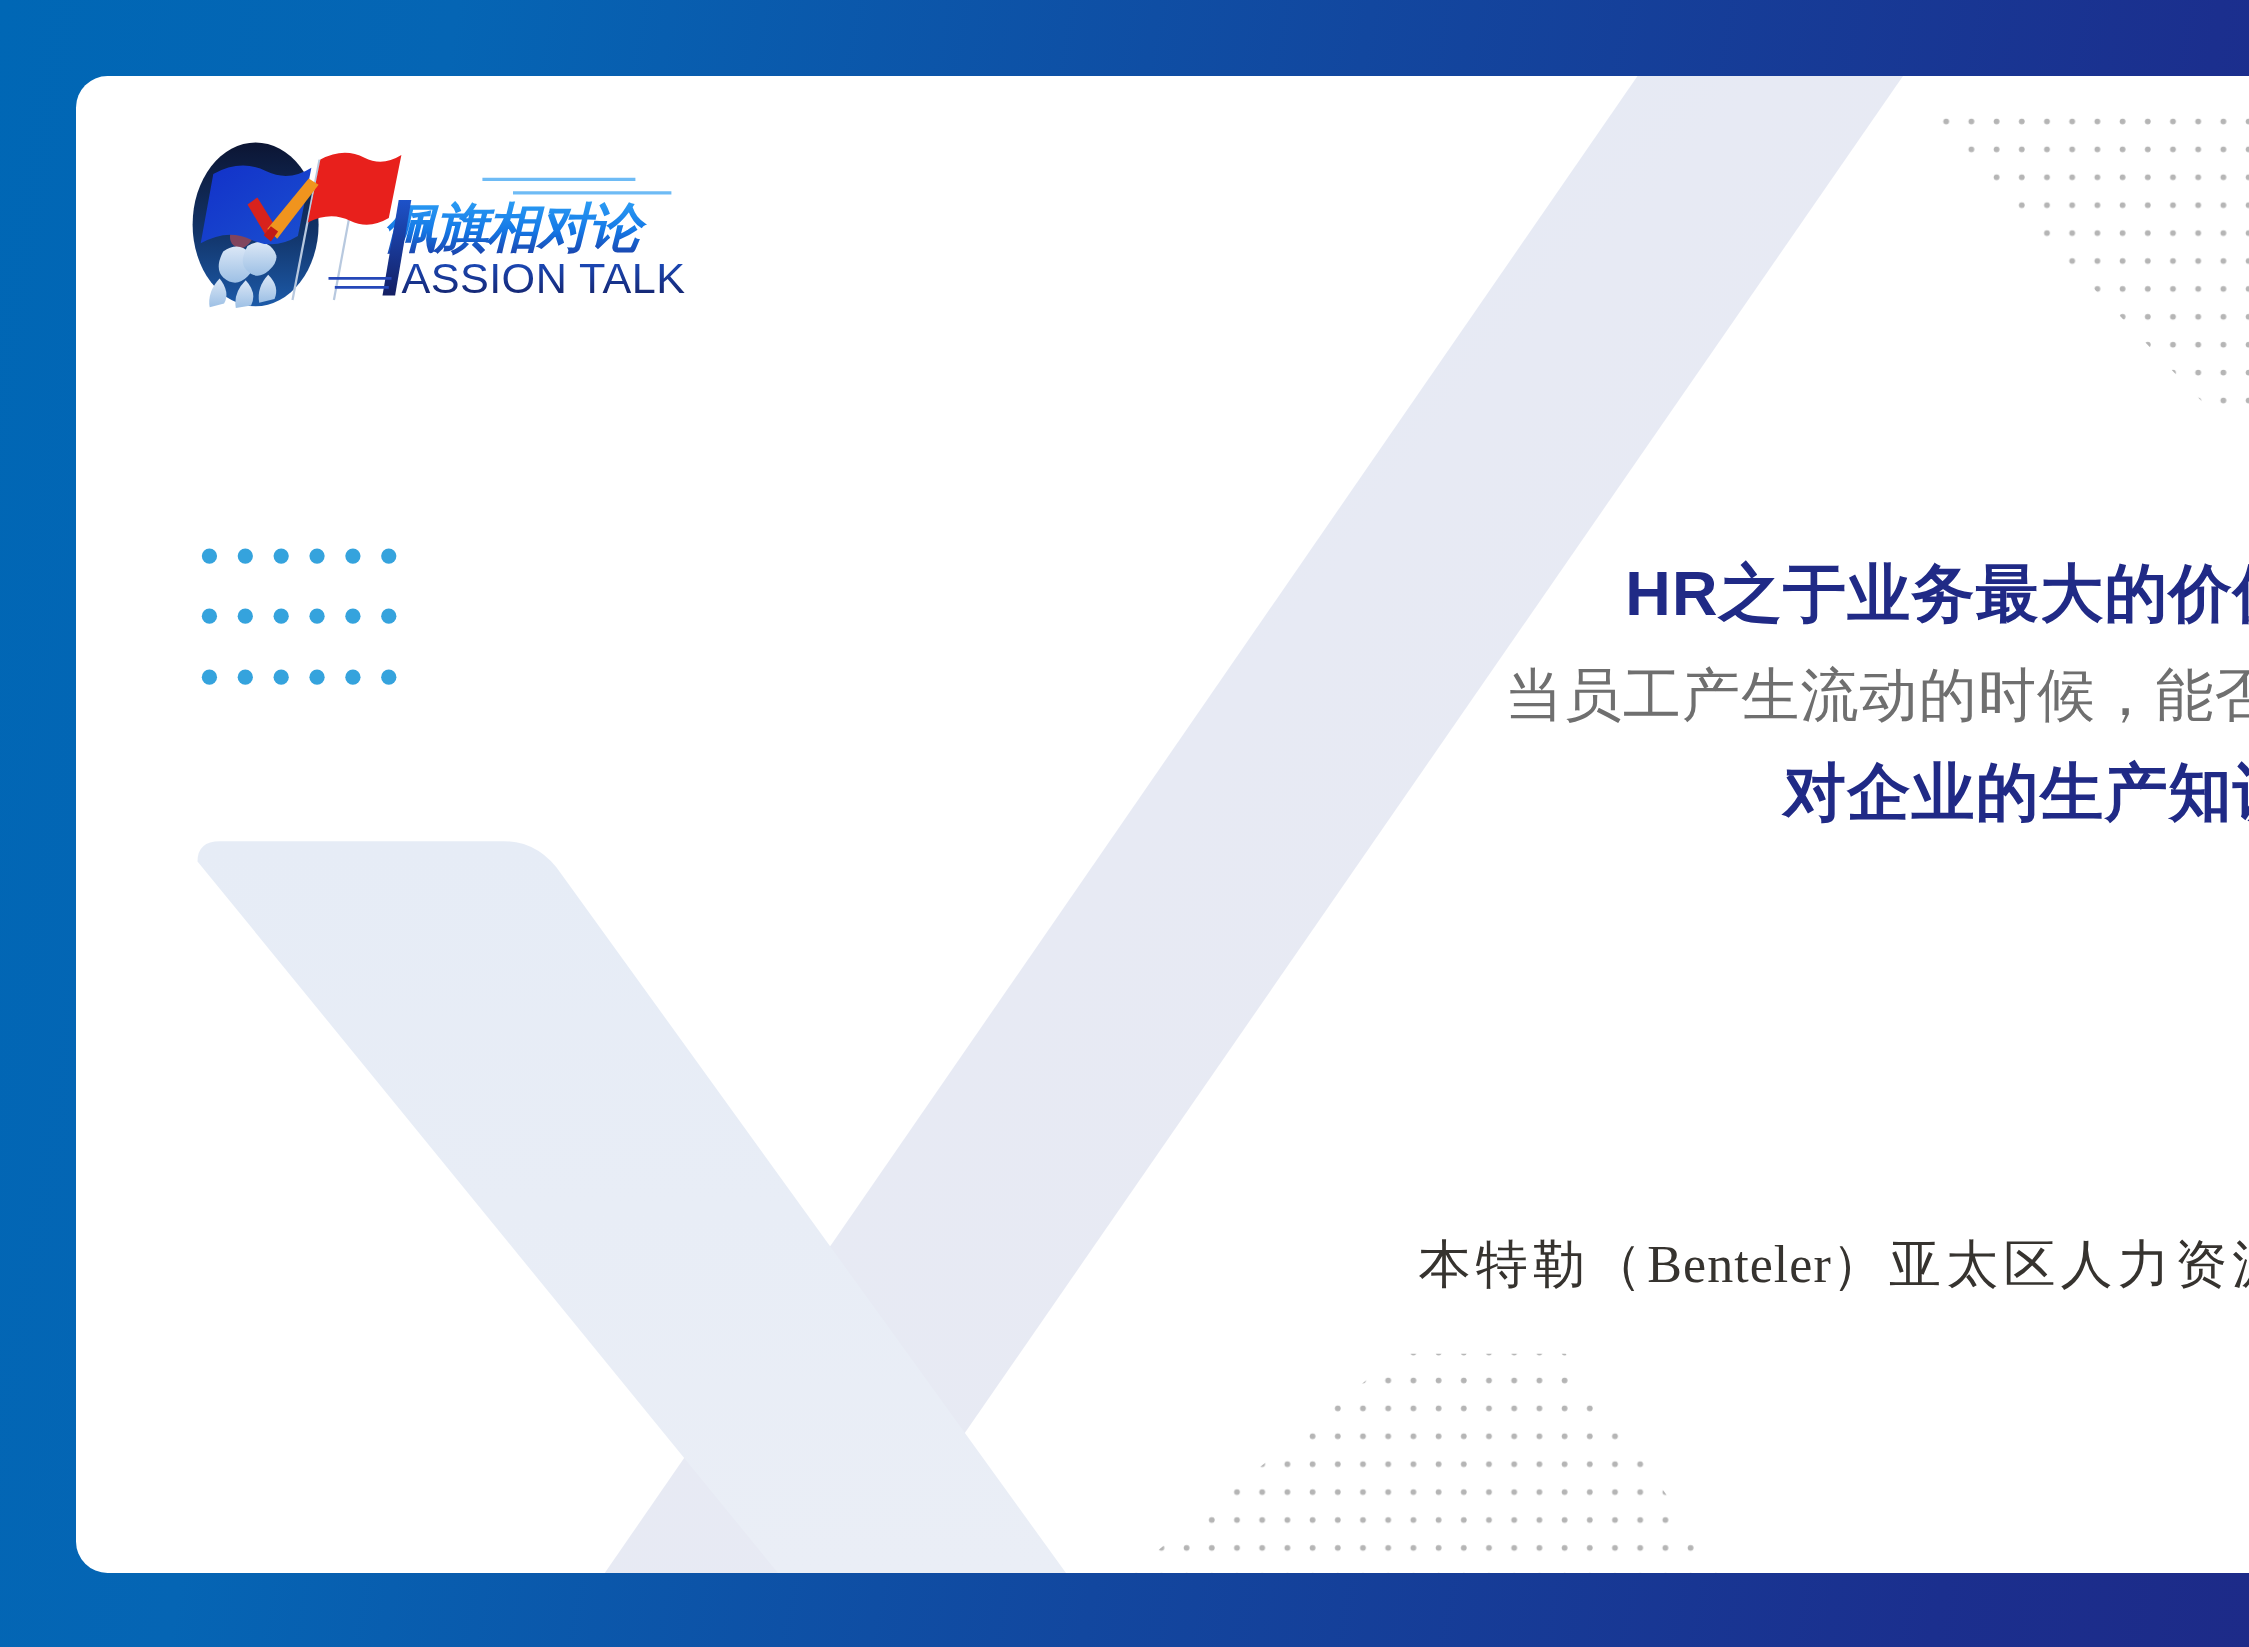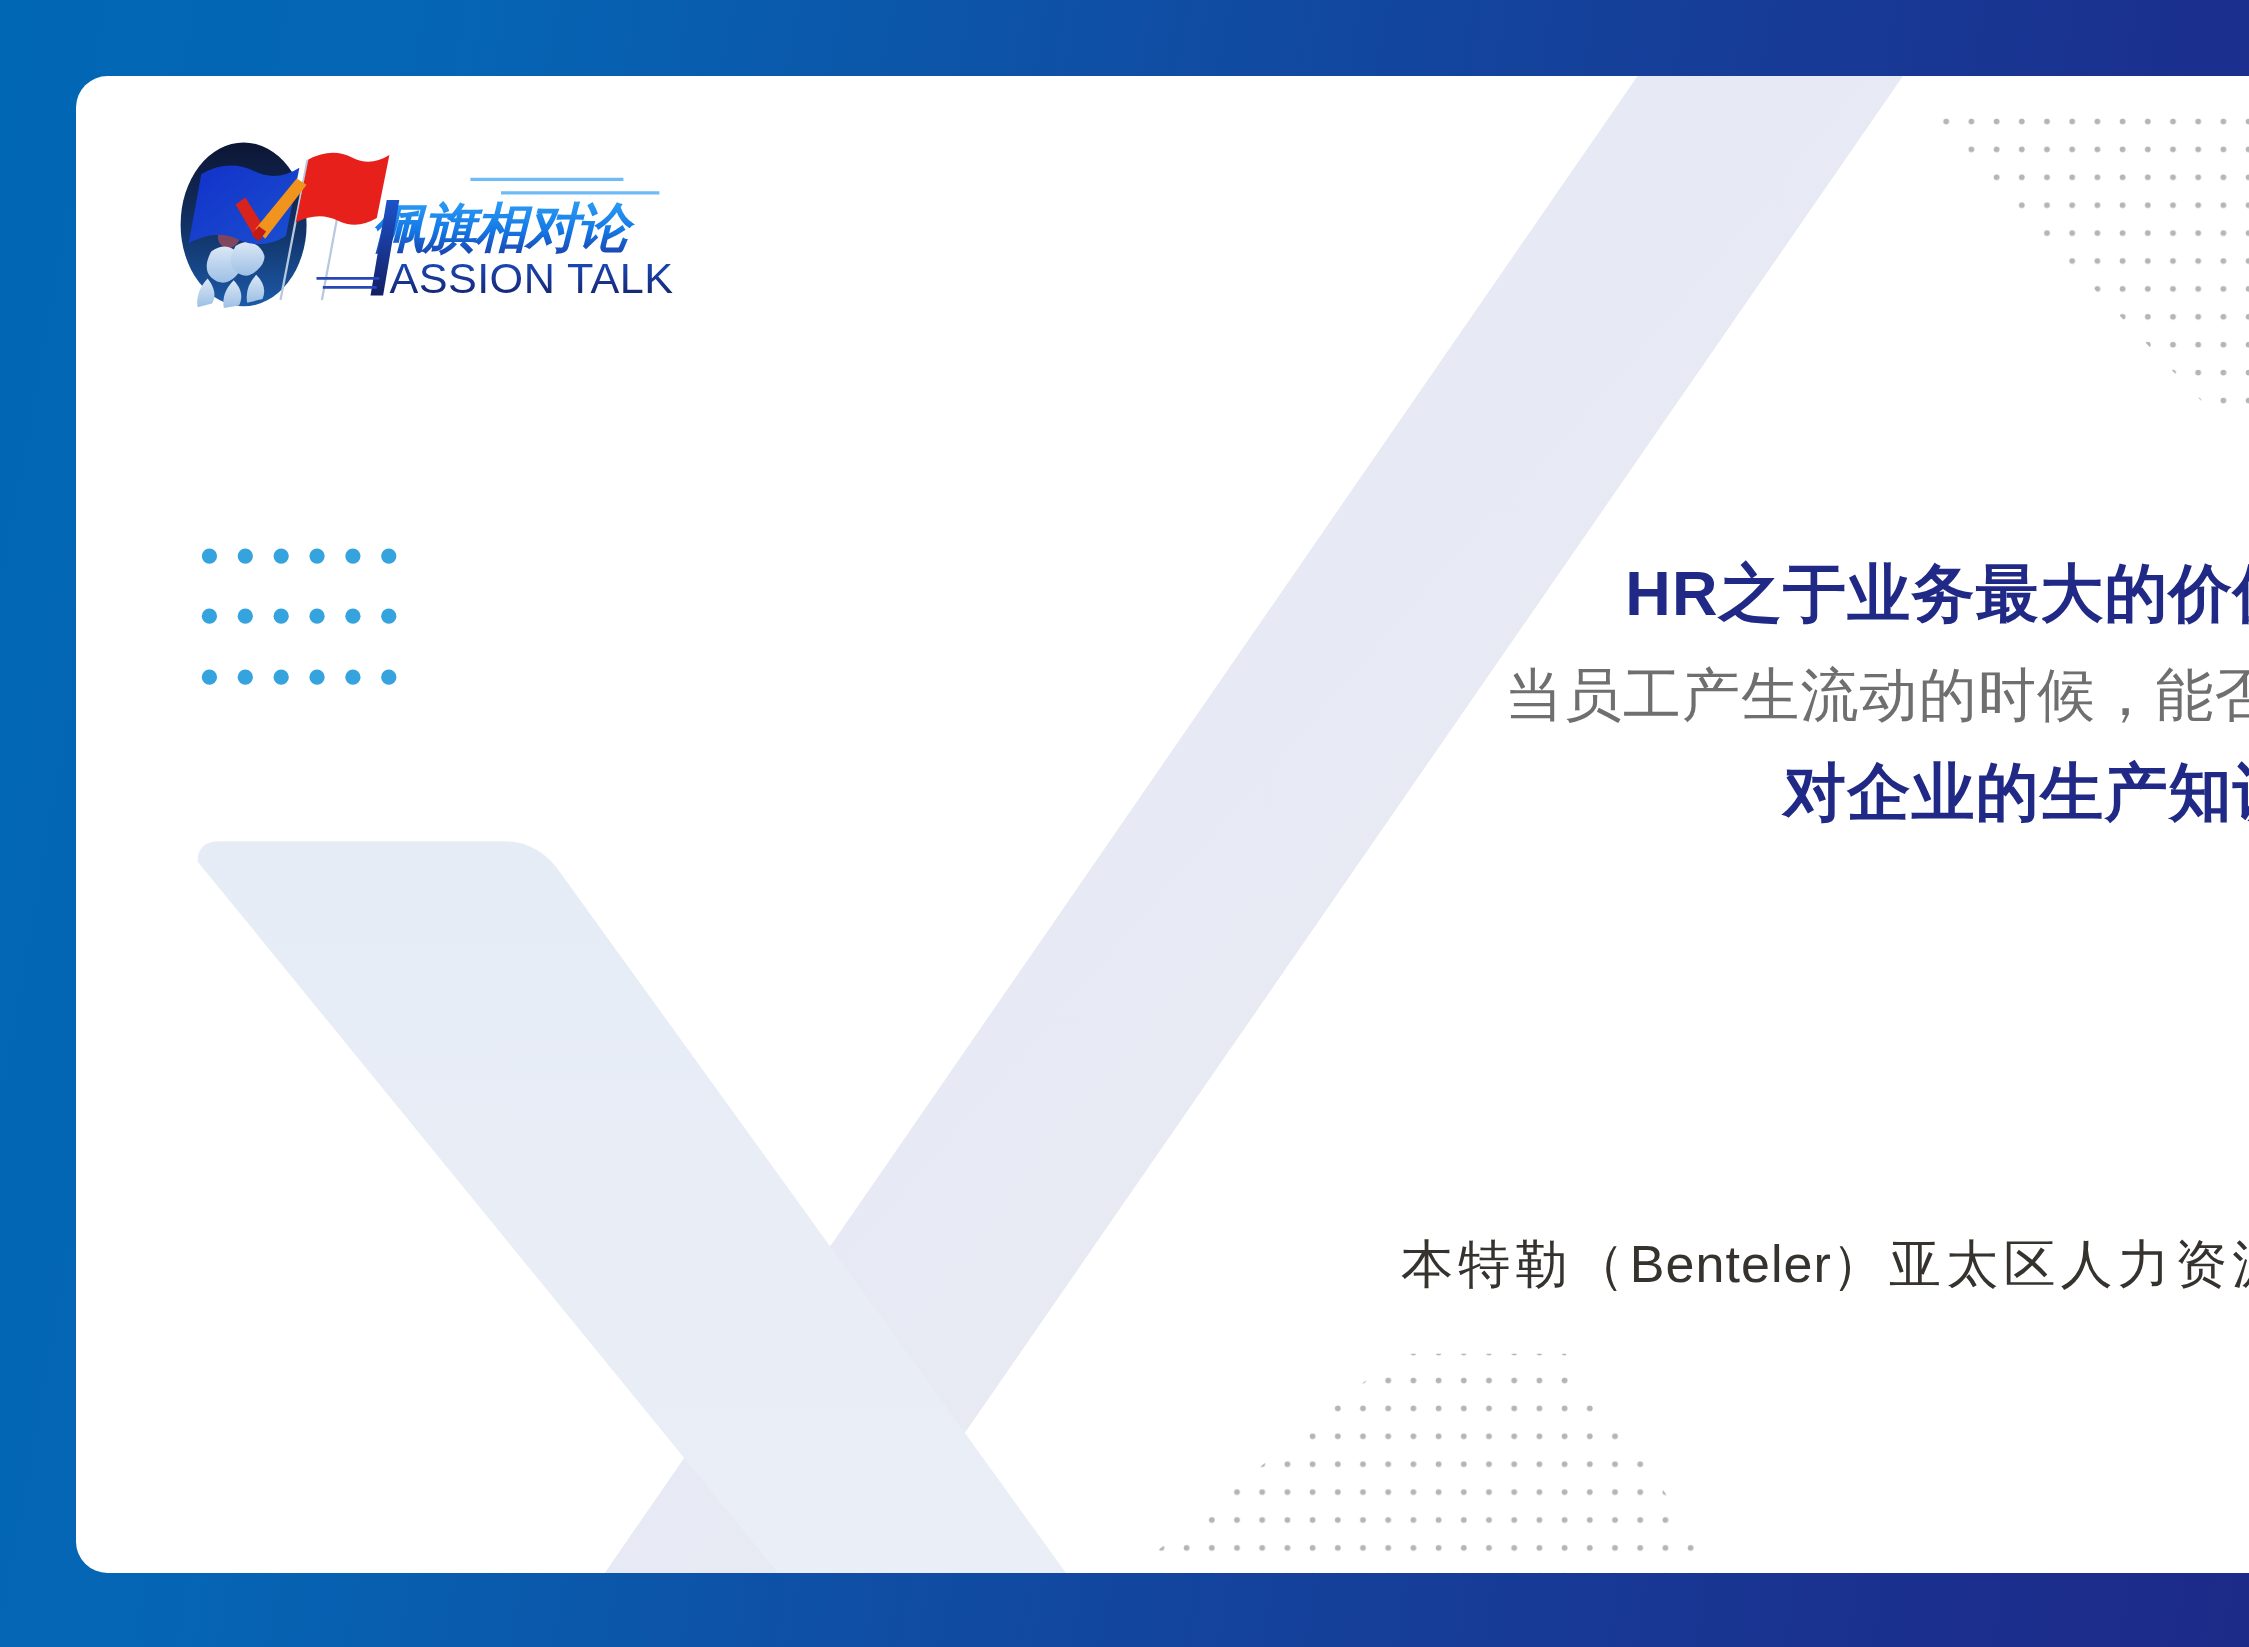--- a/index.html
+++ b/index.html
@@ -21,21 +21,21 @@
   }
 
   
   .wm { position:absolute; pointer-events:none; }
   #wm-v { left:0; top:0; width:100%; height:100%; }
 
   
   .dotgrid { position:absolute; pointer-events:none; }
 
   
-  #logo { position:absolute; left:92px; top:35px; width:531px; height:198px; }
+  #logo { position:absolute; left:104px; top:35px; width:531px; height:198px; }
 
   
   #textblock {
     position:absolute;
     right:155px; top:373px;
     width:2070px;
     text-align:right;
   }
   .line { white-space:nowrap; letter-spacing:.02em; }
   .l-gray  { color:#6f6f6f; font-weight:400; }
@@ -51,21 +51,21 @@
     right:155px; top:1154px;
     width:2070px;
     text-align:right;
     white-space:nowrap;
     font-family:"Liberation Serif","DejaVu Serif",serif;
     font-size:52px;
     letter-spacing:.10em;
     color:#36332f;
   }
   #attribution .lat {
-    font-family:Liberation Sans, sans-serif;
+    font-family:Liberation Serif, serif;
     letter-spacing:.02em;
     margin-top:30px;
   }
 </style>
 </head>
 <body>
 
 <div id="card">
 
   <svg id="wm-v" class="wm" viewBox="0 0 6280 3326" preserveAspectRatio="none">

